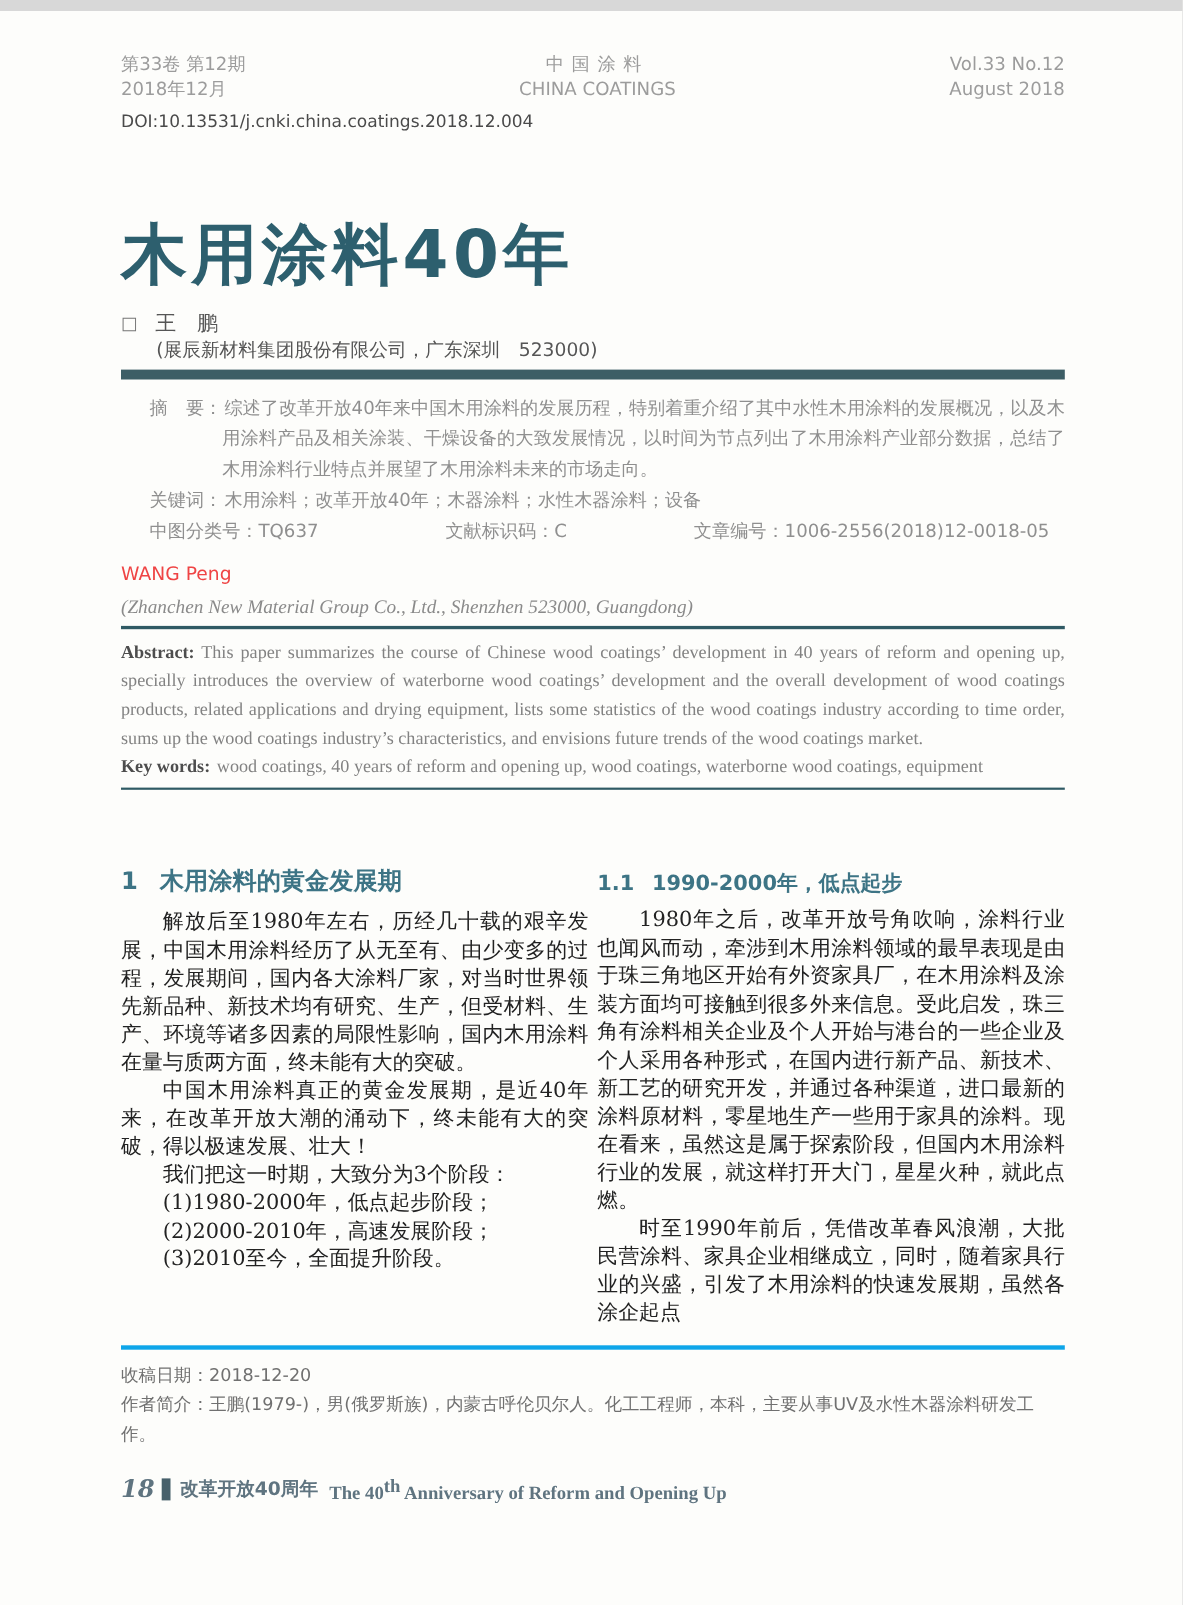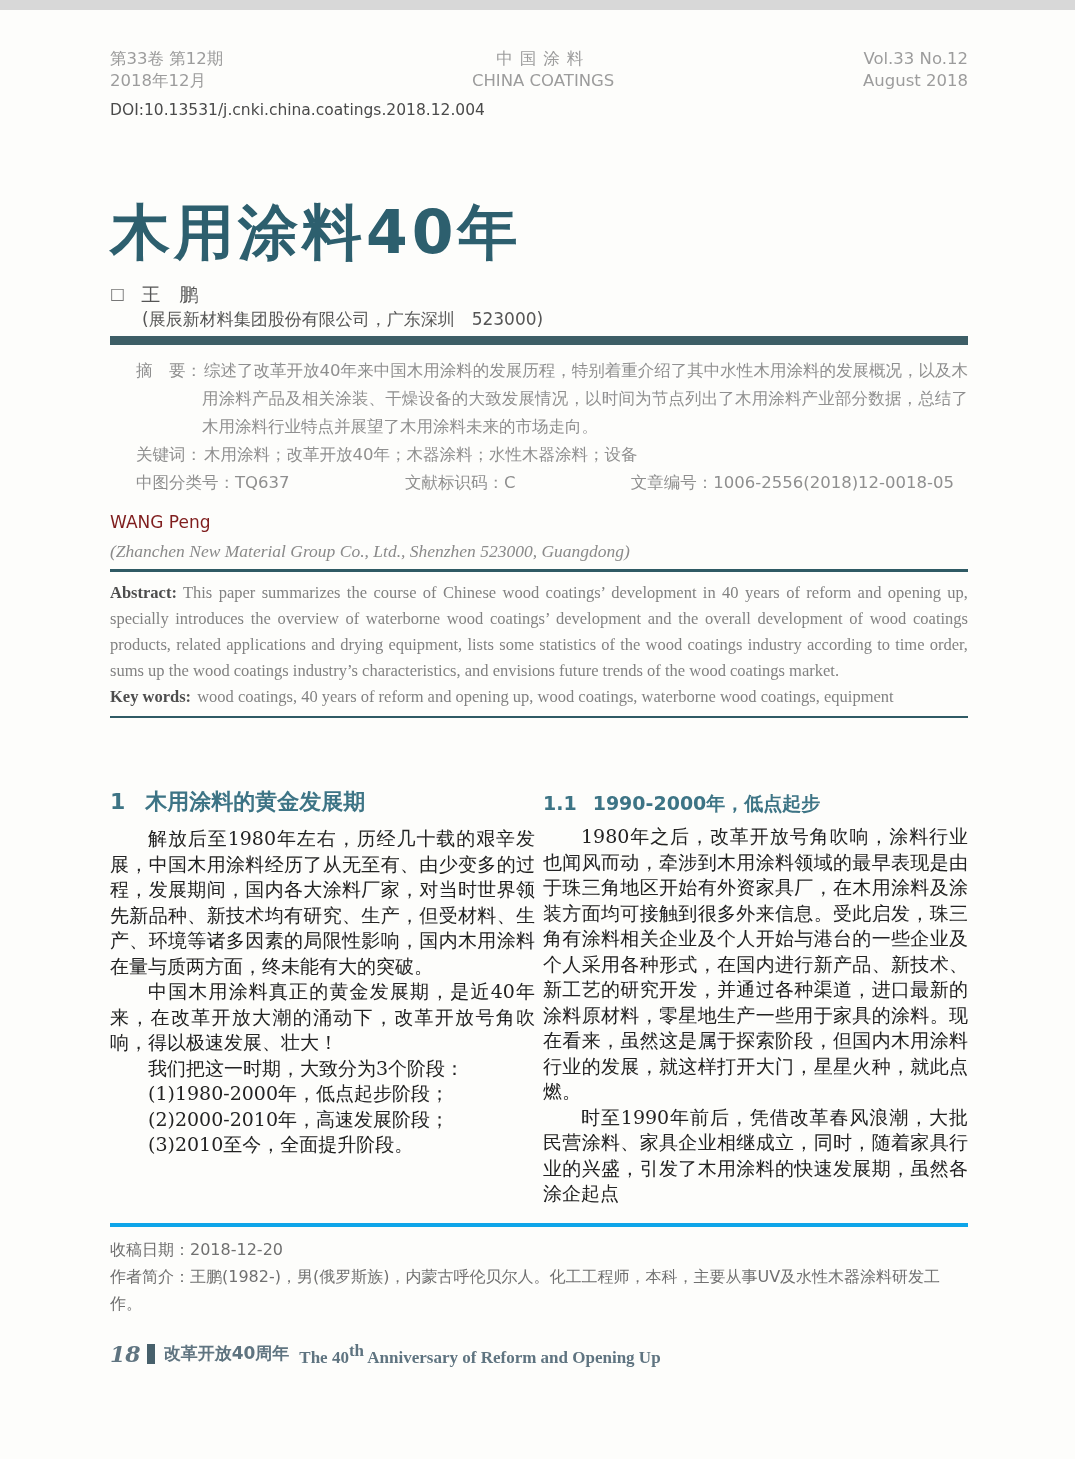--- a/index.html
+++ b/index.html
@@ -26,21 +26,21 @@
   
   .abstract-cn{margin-top:12px;padding-left:26px;color:#8f8f8f;font-size:16.5px;line-height:28px;}
   .abs-p{padding-left:66px;text-indent:-66px;text-align:justify;margin:0;}
   .abs-label{margin-right:2px;}
   .kw-line{margin:0;}
   .kw-label{margin-right:2px;}
   .cls-row{display:flex;justify-content:space-between;margin-top:0;padding-right:14px;}
 
   
   .title-en{margin:68px 0 0;color:#2d6374;font-size:33px;line-height:42px;font-weight:bold;letter-spacing:.5px;}
-  .author-en{margin-top:14px;color:#7f1d1d;font-size:17px;line-height:22px;}
+  .author-en{margin-top:14px;color:#ef4444;font-size:17px;line-height:22px;}
   .affil-en{margin-top:6px;color:#8a8a8a;font-size:17.5px;line-height:24px;font-style:italic;font-family:"Liberation Serif","DejaVu Serif",serif;}
   .rule{border:none;margin:0;}
   .rule-thick{margin-top:6px;height:3px;background:#2f5a64;}
   .rule-thin{margin-top:6px;height:2px;background:#2f5a64;}
   .abstract-en{margin-top:8px;color:#828282;font-size:16.5px;line-height:26px;text-align:justify;font-family:"Liberation Serif","DejaVu Serif",serif;}
   .abstract-en p{margin:0;}
   .en-label{color:#4d4d4d;font-weight:bold;margin-right:6px;}
 
   
   .columns{margin-top:70px;display:flex;gap:8px;}
@@ -110,36 +110,36 @@
   <div class="abstract-en">
     <p><span class="en-label">Abstract:</span><span>This paper summarizes the course of Chinese wood coatings’ development in 40 years of reform and opening up, specially introduces the overview of waterborne wood coatings’ development and the overall development of wood coatings products, related applications and drying equipment, lists some statistics of the wood coatings industry according to time order, sums up the wood coatings industry’s characteristics, and envisions future trends of the wood coatings market.</span></p>
     <p><span class="en-label">Key words:</span><span>wood coatings, 40 years of reform and opening up, wood coatings, waterborne wood coatings, equipment</span></p>
   </div>
   <hr class="rule rule-thin">
 
   <div class="columns">
     <div class="col">
       <h3 class="sec-h"><span class="num">1</span><span>木用涂料的黄金发展期</span></h3>
       <p class="body-p">解放后至1980年左右，历经几十载的艰辛发展，中国木用涂料经历了从无至有、由少变多的过程，发展期间，国内各大涂料厂家，对当时世界领先新品种、新技术均有研究、生产，但受材料、生产、环境等诸多因素的局限性影响，国内木用涂料在量与质两方面，终未能有大的突破。</p>
-      <p class="body-p">中国木用涂料真正的黄金发展期，是近40年来，在改革开放大潮的涌动下，改革开放号角吹响，得以极速发展、壮大！</p>
+      <p class="body-p">中国木用涂料真正的黄金发展期，是近40年来，在改革开放大潮的涌动下，终未能有大的突破，得以极速发展、壮大！</p>
       <p class="body-p">我们把这一时期，大致分为3个阶段：</p>
       <p class="body-p stage">(1)1980-2000年，低点起步阶段；</p>
       <p class="body-p stage">(2)2000-2010年，高速发展阶段；</p>
       <p class="body-p stage">(3)2010至今，全面提升阶段。</p>
     </div>
     <div class="col">
       <h4 class="sub-h"><span class="num">1.1</span><span>1990-2000年，低点起步</span></h4>
       <p class="body-p">1980年之后，改革开放号角吹响，涂料行业也闻风而动，牵涉到木用涂料领域的最早表现是由于珠三角地区开始有外资家具厂，在木用涂料及涂装方面均可接触到很多外来信息。受此启发，珠三角有涂料相关企业及个人开始与港台的一些企业及个人采用各种形式，在国内进行新产品、新技术、新工艺的研究开发，并通过各种渠道，进口最新的涂料原材料，零星地生产一些用于家具的涂料。现在看来，虽然这是属于探索阶段，但国内木用涂料行业的发展，就这样打开大门，星星火种，就此点燃。</p>
       <p class="body-p">时至1990年前后，凭借改革春风浪潮，大批民营涂料、家具企业相继成立，同时，随着家具行业的兴盛，引发了木用涂料的快速发展期，虽然各涂企起点</p>
     </div>
   </div>
 
   <div class="footnote">
     <div>收稿日期：2018-12-20</div>
-    <div>作者简介：王鹏(1982-)，男(俄罗斯族)，内蒙古呼伦贝尔人。化工工程师，本科，主要从事UV及水性木器涂料研发工作。</div>
+    <div>作者简介：王鹏(1979-)，男(俄罗斯族)，内蒙古呼伦贝尔人。化工工程师，本科，主要从事UV及水性木器涂料研发工作。</div>
   </div>
 
   <div class="page-footer">
     <span class="pn">18</span>
     <span class="fbar"></span>
     <span class="fcn">改革开放40周年</span>
     <span class="fen"><span>The 40</span><sup>th</sup><span> Anniversary of Reform and Opening Up</span></span>
   </div>
 
 </div>

